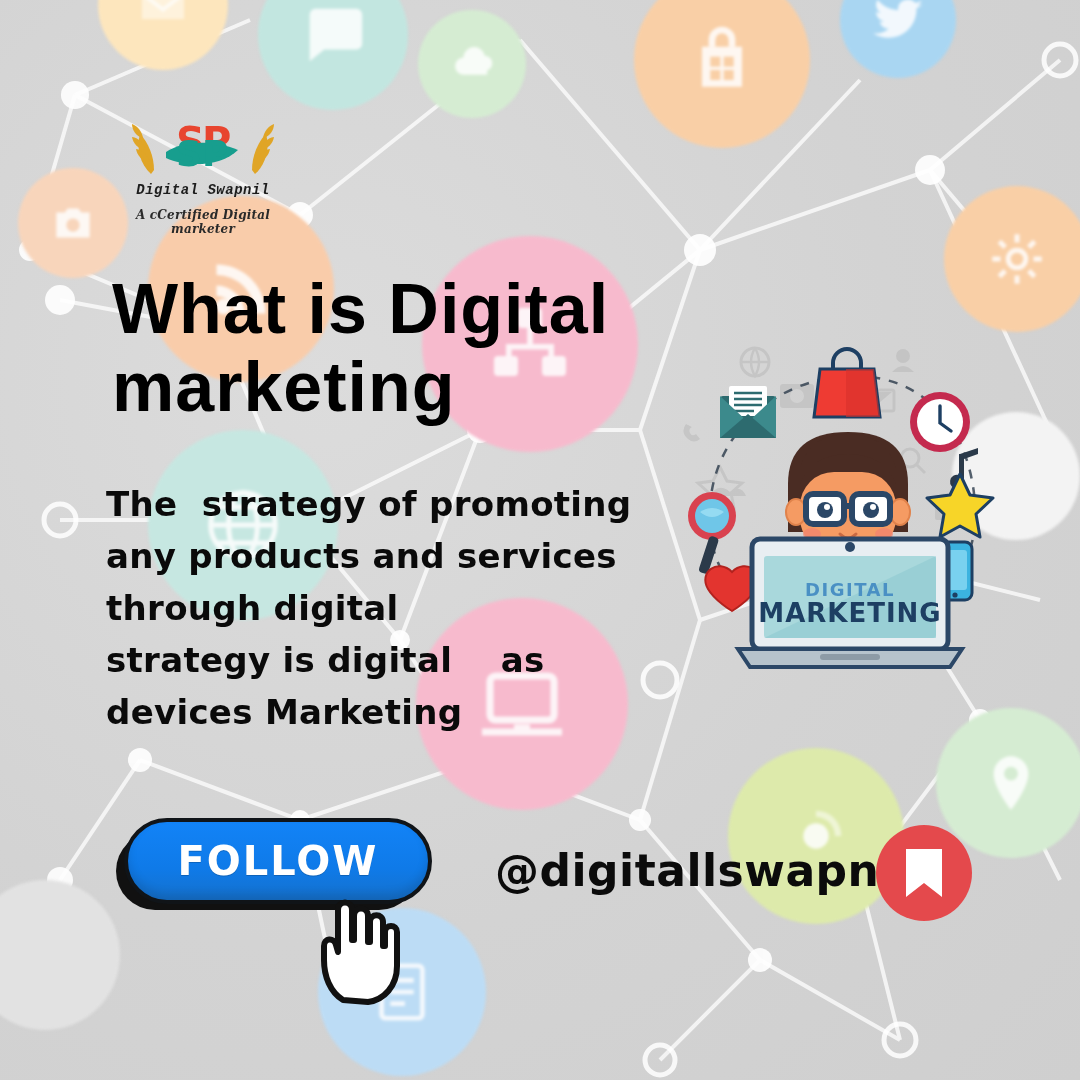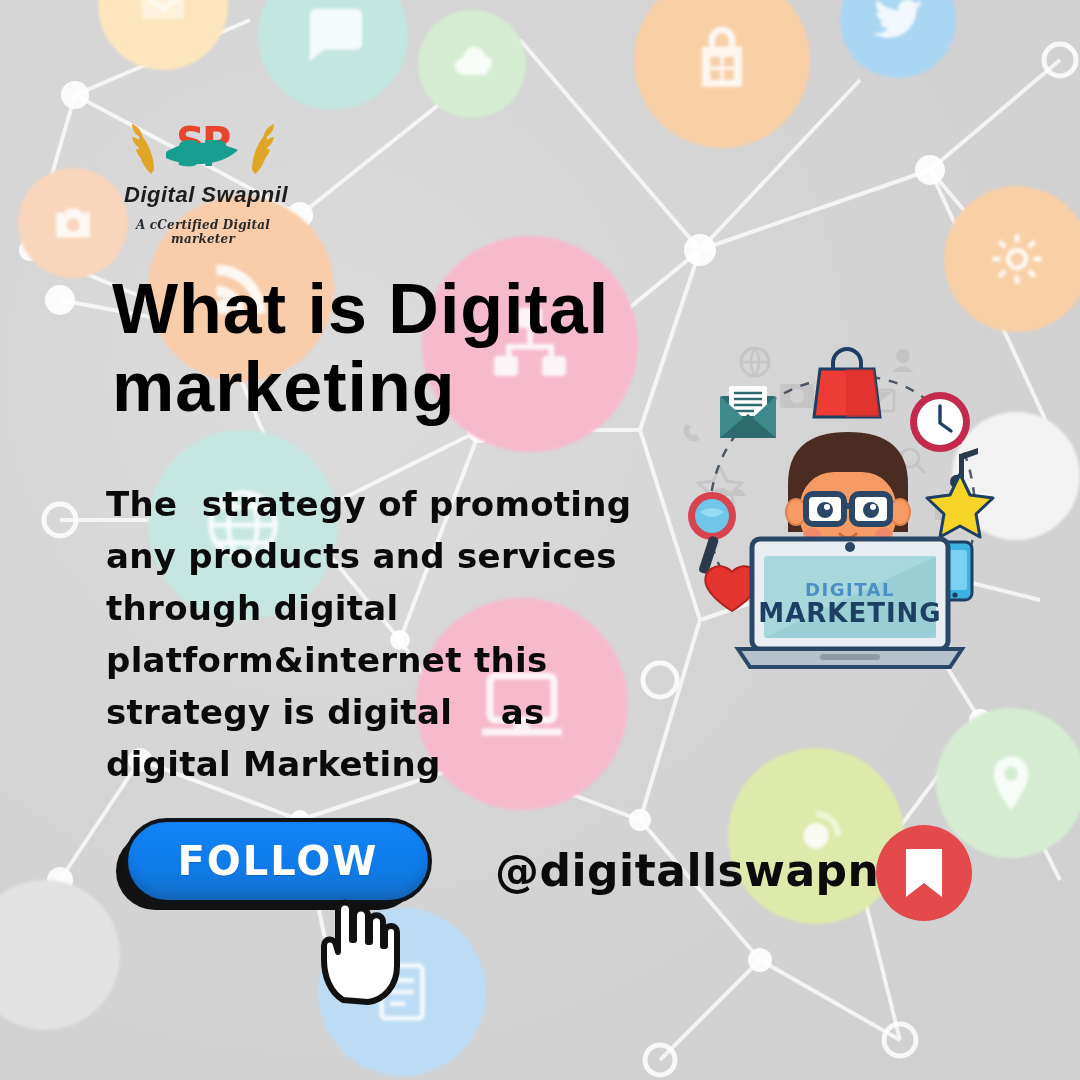--- a/index.html
+++ b/index.html
@@ -22,23 +22,23 @@
     position:absolute;border-radius:50%;
     filter:blur(1.5px);
     display:flex;align-items:center;justify-content:center;
   }
   .blob svg{opacity:.85;}
 
   
   .logo{position:absolute;left:118px;top:108px;width:170px;text-align:center;}
   .logo-mark{position:relative;height:78px;}
   .logo-name{
-    font-family:Liberation Sans, sans-serif;
-    font-style:italic;font-weight:bold;font-size:22px;color:#1d1d1d;
-    letter-spacing:.5px;margin-top:-4px;text-align:right;
+    font-family:Liberation Mono, monospace;
+    font-style:italic;font-weight:bold;font-size:14px;color:#1d1d1d;
+    letter-spacing:.5px;margin-top:-4px;
   }
   .logo-tag{
     font-family:"DejaVu Serif", serif;
     font-style:italic;font-weight:bold;font-size:12px;color:#2a2a2a;
     margin-top:10px;letter-spacing:.2px;
   }
 
   
   .headline{
     position:absolute;left:112px;top:272px;width:560px;
@@ -292,23 +292,22 @@
 
   <div class="headline">
     <span class="l1">What is Digital</span>
     <span class="l2">marketing</span>
   </div>
 
   <div class="body-copy">
     <span>The  strategy of promoting</span>
     <span>any products and services</span>
     <span>through digital</span>
-    <span>platform&amp;internet this</span>
     <span>strategy is digital    as</span>
-    <span>digital Marketing</span>
+    <span>devices Marketing</span>
   </div>
 
   <div class="follow-wrap">
     <div class="follow-shadow"></div>
     <div class="follow-btn">
       <span class="follow-label">FOLLOW</span>
     </div>
     <svg class="cursor-hand" viewBox="0 0 96 118">
       <path d="M33 112 C20 104 14 88 14 72 L14 58 C14 50 24 49 26 57 L28 64 L28 22 C28 12 42 12 42 22 L42 52 L44 52 L44 28 C44 18 58 18 58 28 L58 54 L60 54 L60 34 C60 25 73 25 73 34 L73 58 L75 58 L75 44 C75 36 87 36 87 44 L87 78 C87 98 74 112 58 114 Z" fill="#ffffff" stroke="#111111" stroke-width="6" stroke-linejoin="round"></path>
     </svg>

